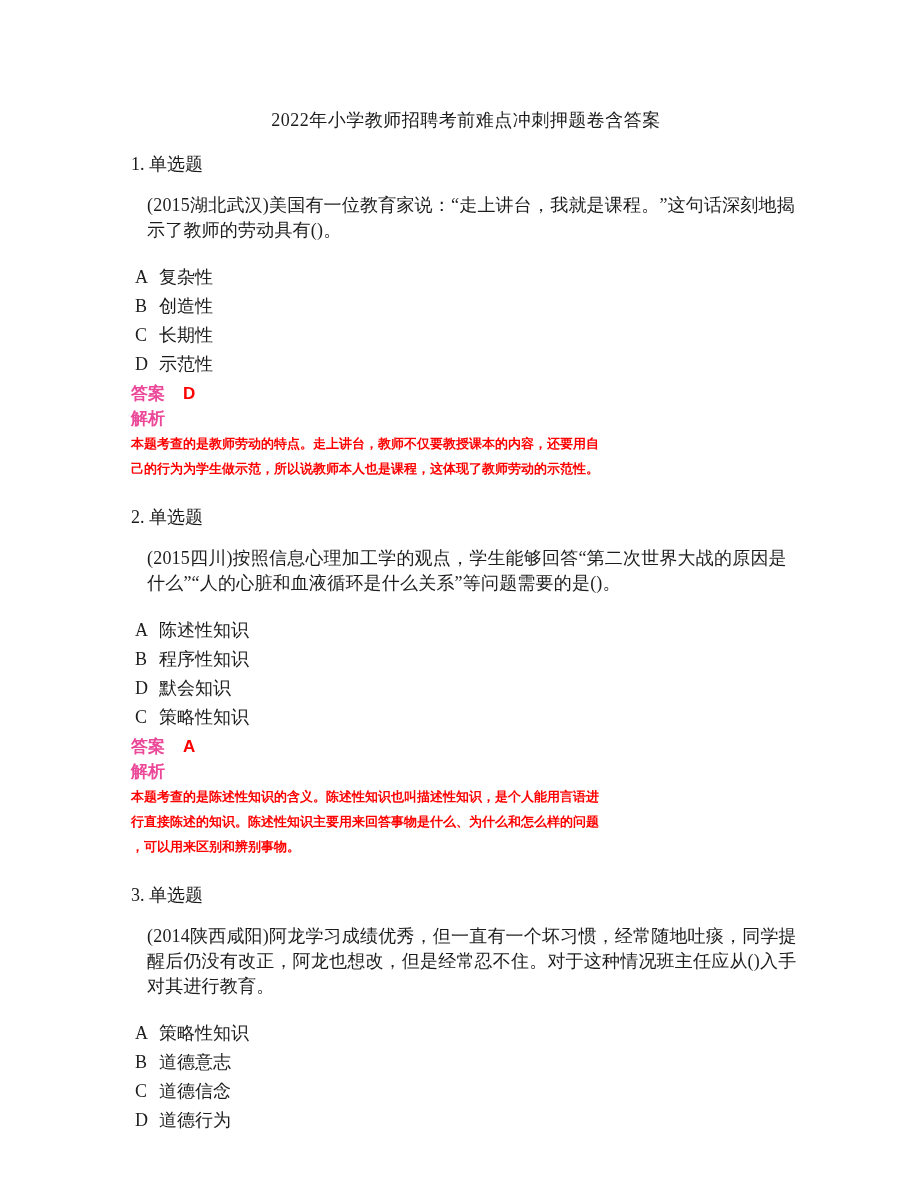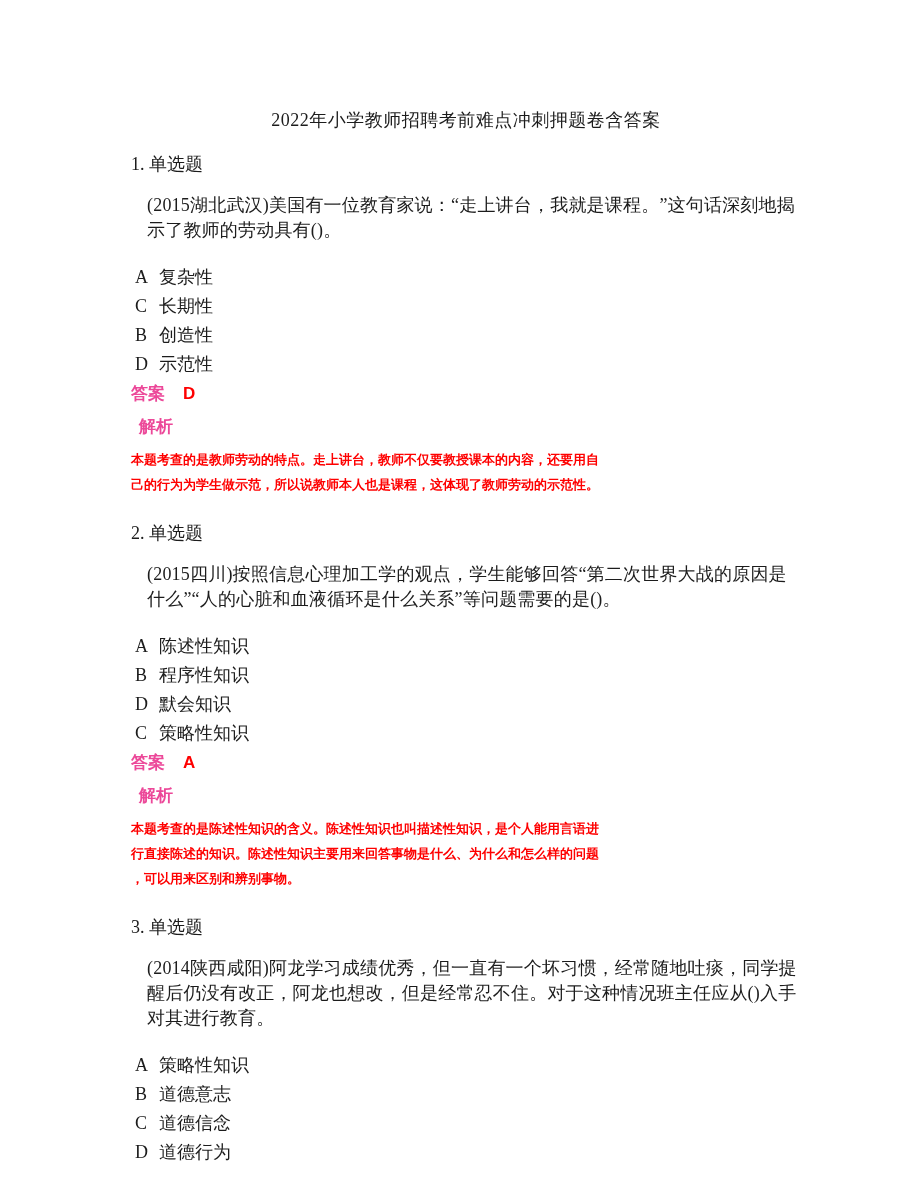--- a/index.html
+++ b/index.html
@@ -69,21 +69,21 @@
     font-size: 17px;
   }
   .answer-letter {
     color: #fe0000;
     font-family: "Liberation Sans", "DejaVu Sans", sans-serif;
     font-weight: 700;
     font-size: 17px;
     margin-left: 18px;
   }
   .analysis-label {
-    margin: 8px;
+    margin: 0;
     line-height: 25px;
   }
   .analysis-text {
     margin: 0;
     color: #fe0000;
     font-family: "Liberation Sans", "DejaVu Sans", sans-serif;
     font-weight: 700;
     font-size: 13px;
     line-height: 25px;
     white-space: pre-line;
@@ -96,22 +96,22 @@
   <div class="content">
 
     <h1 class="doc-title">2022年小学教师招聘考前难点冲刺押题卷含答案</h1>
 
     <section class="question">
       <p class="q-header">1. 单选题</p>
       <p class="q-stem">(2015湖北武汉)美国有一位教育家说：“走上讲台，我就是课程。”这句话深刻地揭
 示了教师的劳动具有()。</p>
       <div class="options">
         <p class="option"><span class="opt-letter">A</span><span class="opt-text">复杂性</span></p>
+        <p class="option"><span class="opt-letter">B</span><span class="opt-text">创造性</span></p>
         <p class="option"><span class="opt-letter">C</span><span class="opt-text">长期性</span></p>
-        <p class="option"><span class="opt-letter">B</span><span class="opt-text">创造性</span></p>
         <p class="option"><span class="opt-letter">D</span><span class="opt-text">示范性</span></p>
       </div>
       <p class="answer-line"><span class="red-label">答案</span><span class="answer-letter">D</span></p>
       <p class="analysis-label red-label">解析</p>
       <p class="analysis-text">本题考查的是教师劳动的特点。走上讲台，教师不仅要教授课本的内容，还要用自
 己的行为为学生做示范，所以说教师本人也是课程，这体现了教师劳动的示范性。</p>
     </section>
 
     <section class="question">
       <p class="q-header">2. 单选题</p>

